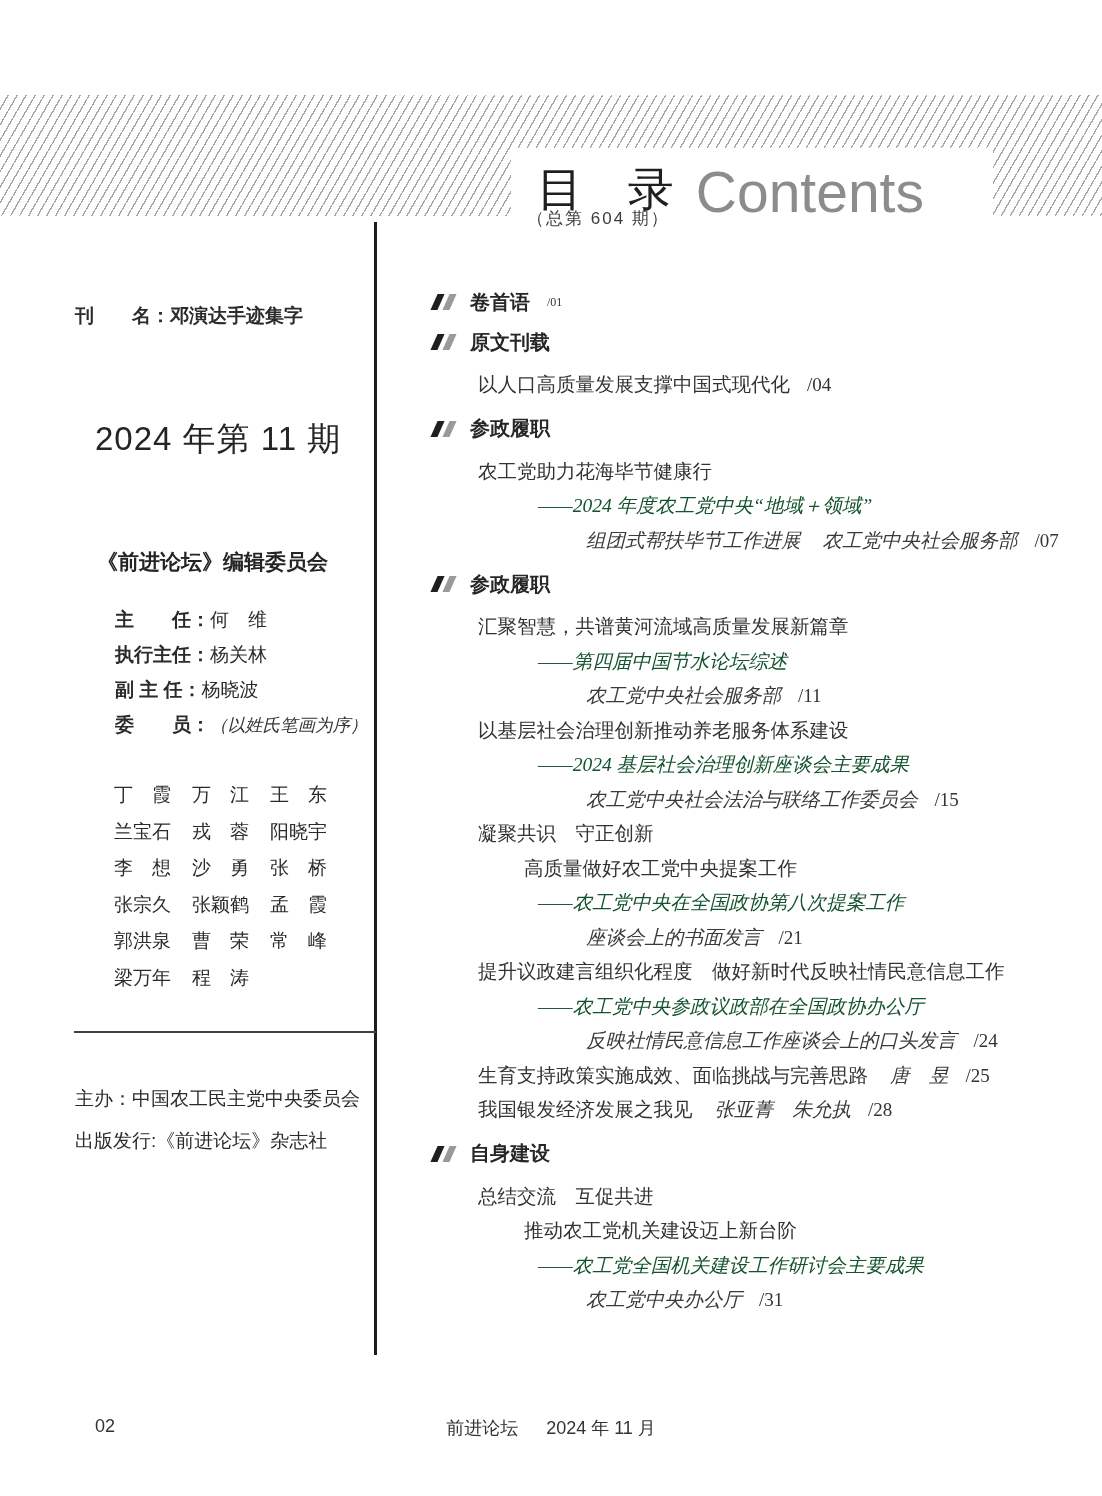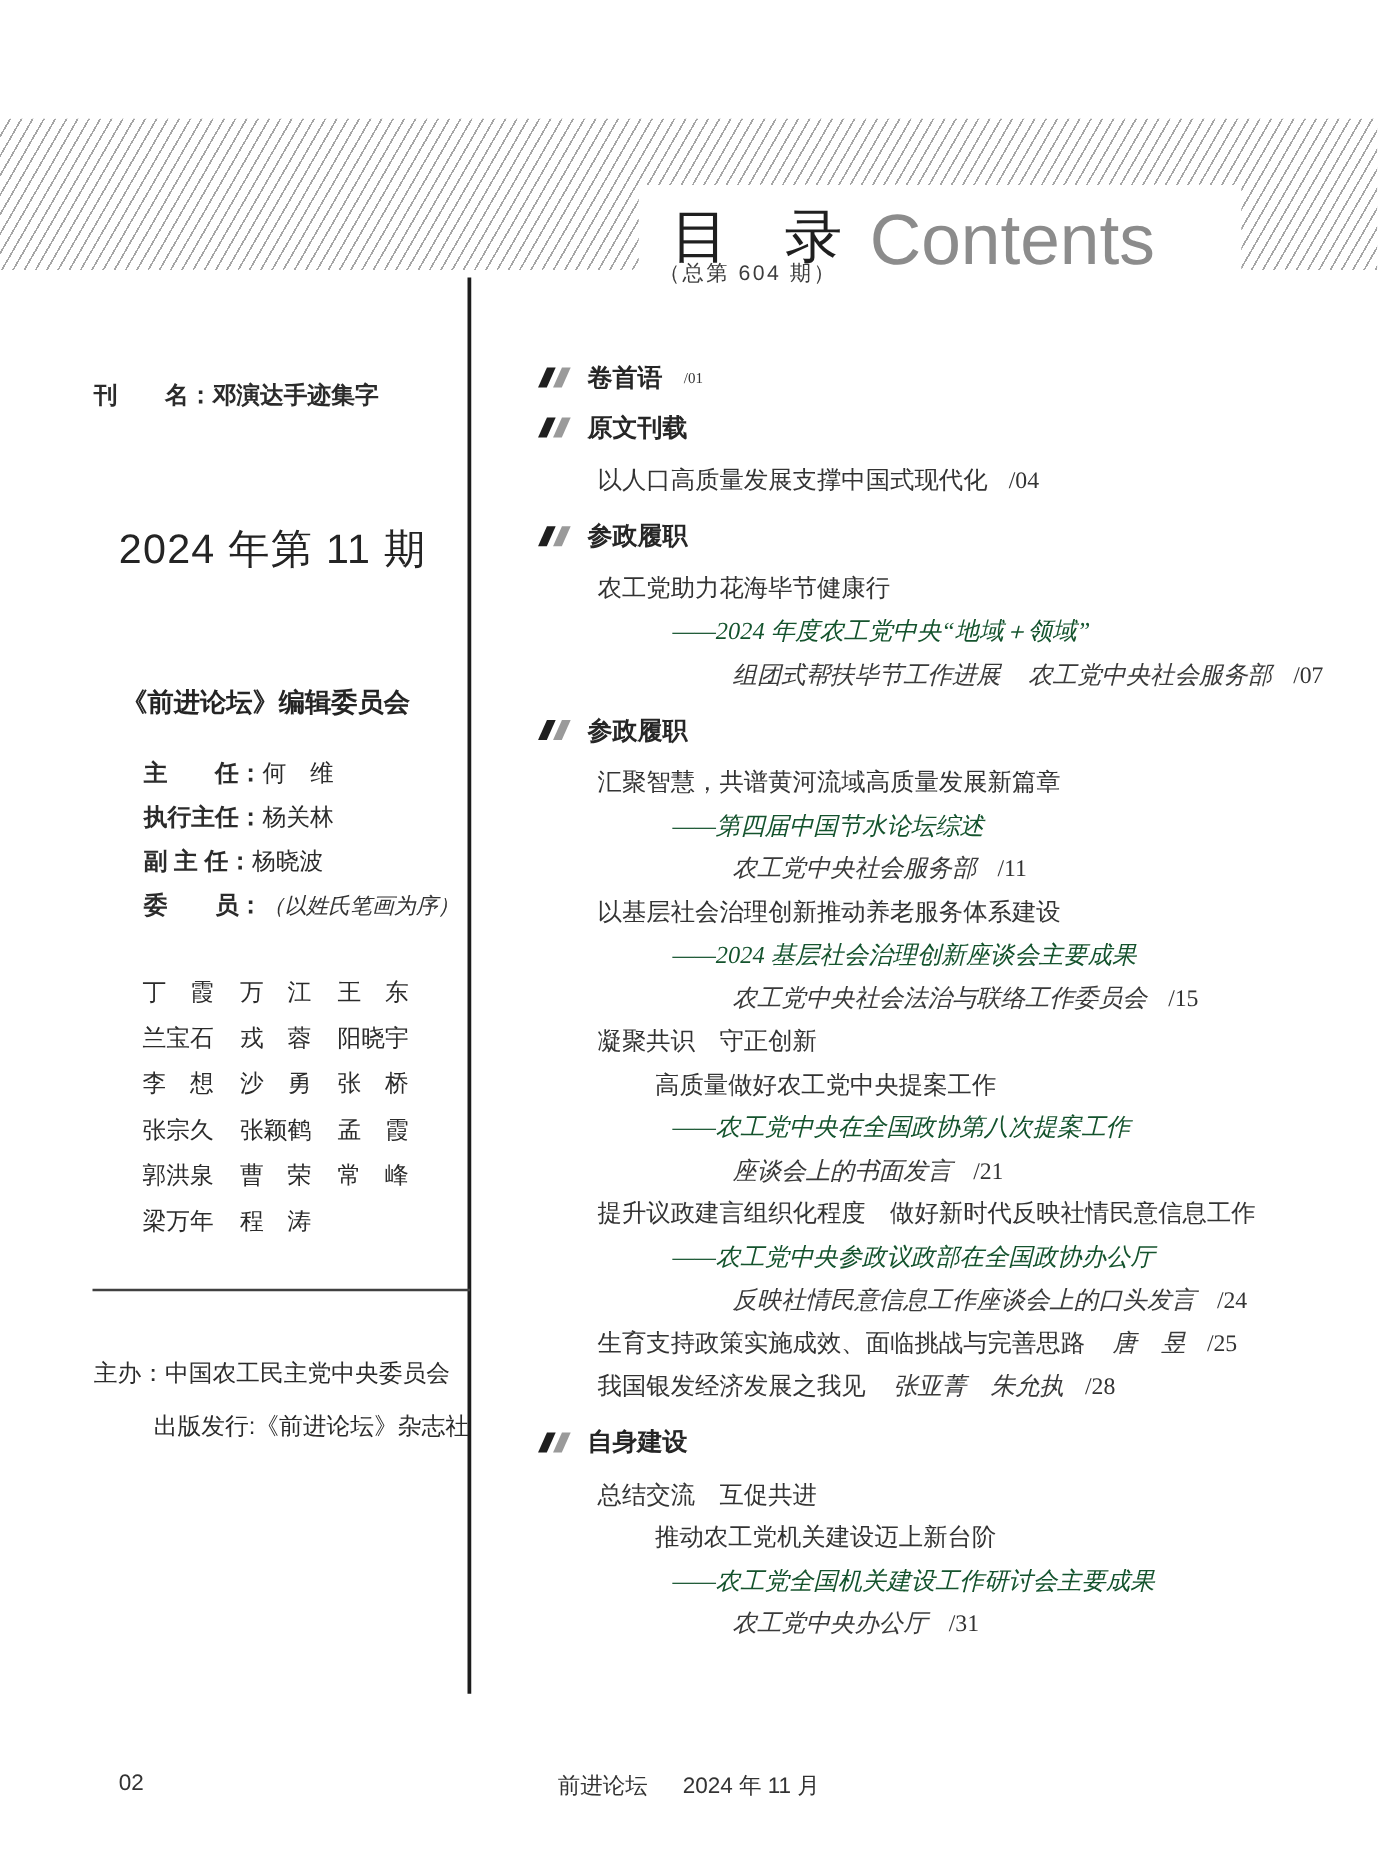--- a/index.html
+++ b/index.html
@@ -28,21 +28,21 @@
   .committee-title { left:97px; top:548px; font-size:21px; font-weight:600; color:#242424; }
   .roles { position:absolute; left:75px; top:602px; }
   .role-row { height:35px; line-height:35px; font-size:19px; white-space:nowrap; }
   .role-label { font-weight:700; color:#2b2b2b;margin-left:40px; }
   .role-value { font-weight:500; color:#2b2b2b; }
   .role-value.kai { font-family:"Liberation Serif", serif; font-style:italic; font-weight:400; font-size:17.5px; color:#333; }
   .members { position:absolute; left:114px; top:740px; display:grid; grid-template-columns:64px 64px 64px; column-gap:14px;margin-top:37px; }
   .member { height:36.5px; line-height:36.5px; font-size:19px; font-weight:500; color:#2b2b2b; white-space:nowrap; }
   .rule { position:absolute; left:74px; top:1031px; width:302px; height:2px; background:#404040; }
   .sponsor { left:75px; top:1086px; font-size:19px; font-weight:500; color:#2b2b2b; }
-  .publisher { left:75px; top:1128px; font-size:19px; font-weight:500; color:#2b2b2b;margin-left:48px; }
+  .publisher { left:75px; top:1128px; font-size:19px; font-weight:500; color:#2b2b2b; }
   
   .toc { position:absolute; left:434px; top:288px; width:672px; }
   .toc-line { line-height:34.5px; font-size:19.5px; white-space:nowrap; }
   .t-sect {
     display:flex; align-items:center; height:28px; margin:12px 0 12px;
     font-size:20px; font-weight:700; color:#262626; font-family:"Liberation Sans", sans-serif;
   }
   .t-sect:first-child { margin-top:0; }
   .marker { display:inline-flex; gap:5px; margin-right:17px; }
   .marker i { display:block; width:7px; height:16px; transform:skewX(-24deg); }

